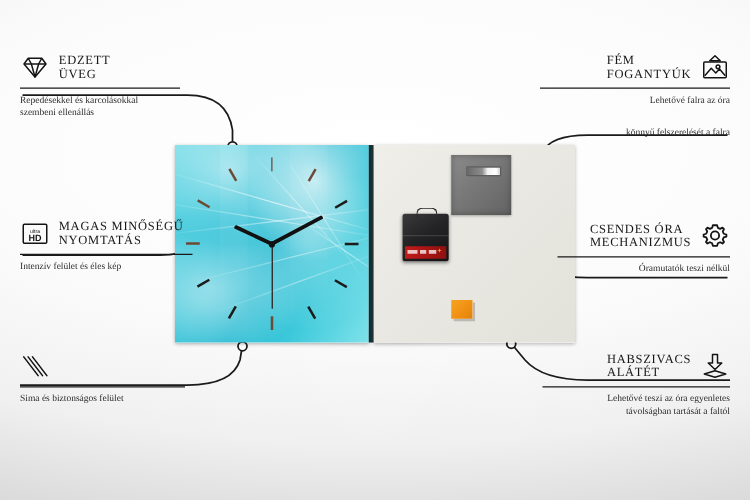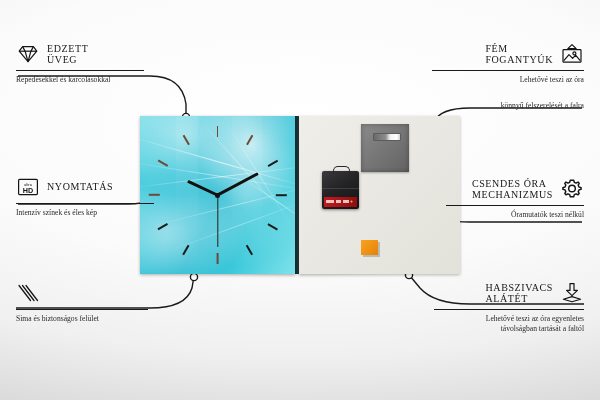--- a/index.html
+++ b/index.html
@@ -299,37 +299,39 @@
           <path d="M6.6 4.6 L9.1 9.2 L12 19.6 L14.9 9.2 L17.4 4.6"></path>
         </svg>
       </span>
       <span>
         <div class="title">EDZETT</div>
         <div class="title">ÜVEG</div>
       </span>
     </div>
     <div class="rule" style="width:128px;"></div>
     <div class="desc">Repedésekkel és karcolásokkal</div>
+    <div class="desc" style="margin-top:0;">szembeni ellenállás</div>
   </div>
 
   <div class="feature" style="left:16px; top:175px; width:150px;">
     <div class="head">
       <span class="ico">
         <svg viewBox="0 0 24 24" width="24" height="24">
           <rect x="2.6" y="4.4" width="18.8" height="15.2" rx="1" fill="none" stroke="#141414" stroke-width="1.2"></rect>
           <text x="12" y="11" font-family="Liberation Sans, sans-serif" font-size="4.1" fill="#141414" text-anchor="middle">ultra</text>
           <text x="12" y="17.6" font-family="Liberation Sans, sans-serif" font-size="7.2" font-weight="bold" fill="#141414" text-anchor="middle">HD</text>
         </svg>
       </span>
       <span>
+        <div class="title">MAGAS MINŐSÉGŰ</div>
         <div class="title">NYOMTATÁS</div>
       </span>
     </div>
     <div class="rule" style="width:138px;"></div>
-    <div class="desc">Intenzív színek és éles kép</div>
+    <div class="desc">Intenzív felület és éles kép</div>
   </div>
 
   <div class="feature" style="left:16px; top:281px; width:140px;">
     <div class="head">
       <span class="ico">
         <svg viewBox="0 0 24 24" width="24" height="24" stroke="#141414" stroke-width="1.25" stroke-linecap="round">
           <path d="M3 4.5 L14.5 19.5"></path>
           <path d="M6.5 4.5 L18 19.5"></path>
           <path d="M10 4.5 L21.5 19.5"></path>
         </svg>
@@ -348,21 +350,21 @@
       <span class="ico">
         <svg viewBox="0 0 24 24" width="24" height="24" fill="none" stroke="#141414" stroke-width="1.2" stroke-linejoin="round">
           <path d="M12 2.6 L16.2 6.6 H7.8 Z"></path>
           <rect x="3" y="7.6" width="18" height="12.6" rx="0.8"></rect>
           <path d="M3.8 18.6 L9 12.6 L12.6 16.4 L15.6 13.2 L20.2 18.6"></path>
           <circle cx="14.4" cy="11.4" r="1.5"></circle>
         </svg>
       </span>
     </div>
     <div class="rule" style="width:152px; margin-left:0;"></div>
-    <div class="desc">Lehetővé teszi az óra</div>
+    <div class="desc">Lehetővé falra az óra</div>
     <div class="desc" style="margin-top:16px;">könnyű felszerelését a falra</div>
   </div>
 
   <div class="feature right" style="left:446px; top:177px; width:138px;">
     <div class="head">
       <span>
         <div class="title">CSENDES ÓRA</div>
         <div class="title">MECHANIZMUS</div>
       </span>
       <span class="ico">

